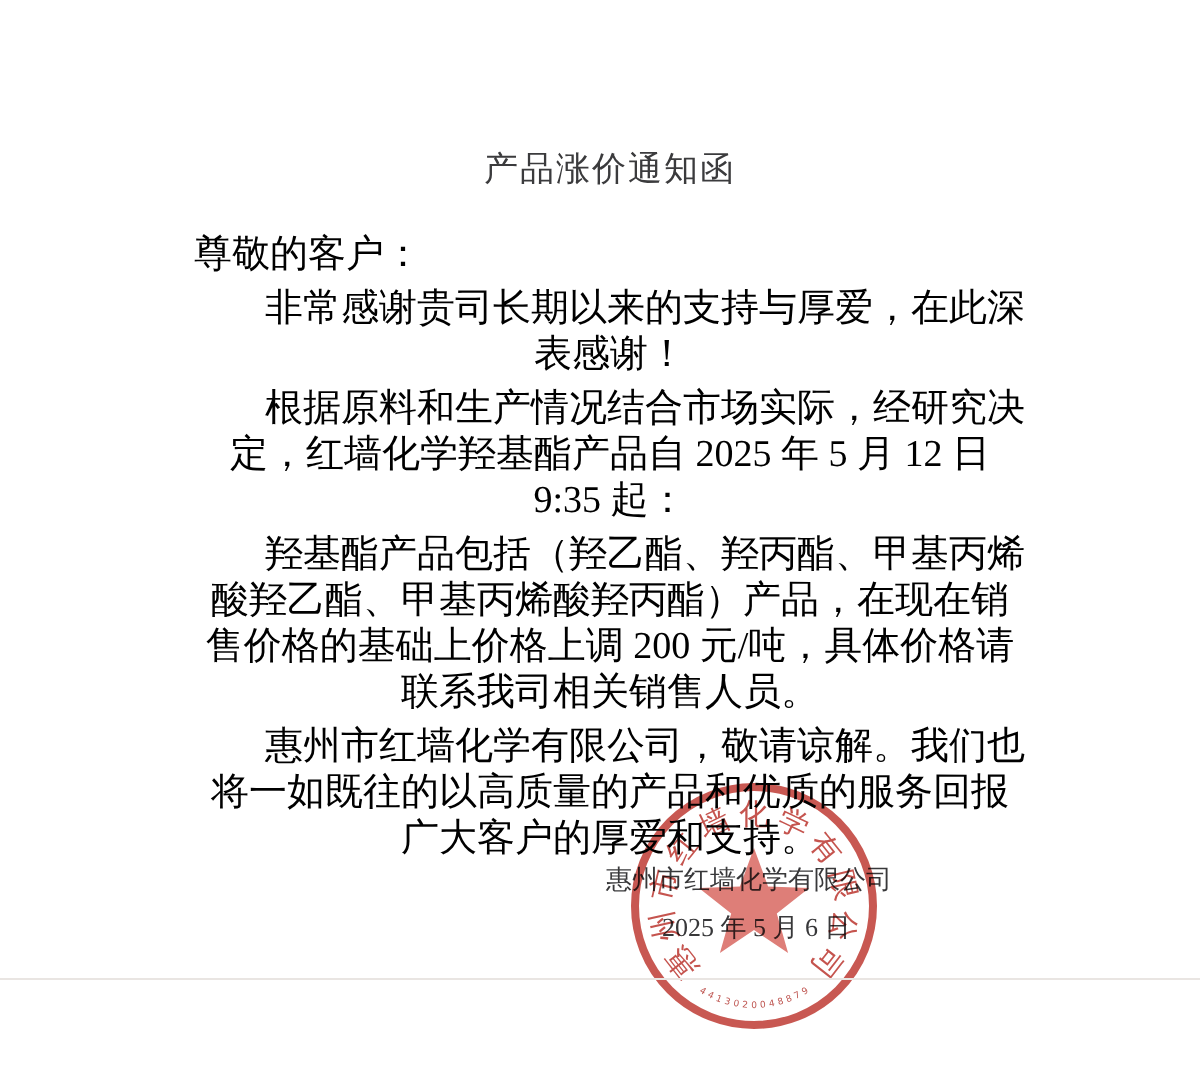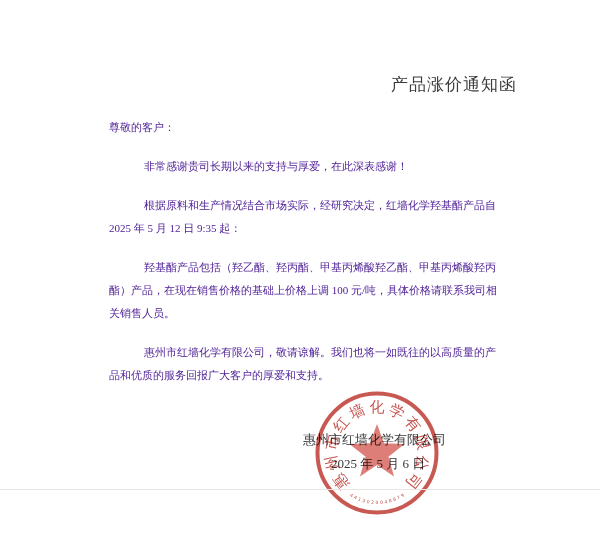--- a/index.html
+++ b/index.html
@@ -18,34 +18,35 @@
   }
   .letter {
     position: absolute;
     left: 93px;
     top: 74px;
     width: 424px;
   }
   .title {
     font-size: 17px;
     line-height: 21px;
-    text-align: right;
+    text-align: center;
     letter-spacing: 1px;
     font-weight: 400;
     margin: 0 0 21px 0;
     color: #3b3b3d;
   }
   .letter-body p {
-    margin: 16px;
-    font-size: 11px;
+    margin: 4px;
+    font-size: 19px;
     line-height: 23px;
-    color: #4c1d95;
+    color: #000000;
   }
   .letter-body p.para {
     text-indent: 35px;
+    text-align: center;
   }
   .sig-company {
     position: absolute;
     left: 303px;
     top: 432px;
     font-size: 13px;
     line-height: 15px;
     color: #38383a;
     white-space: nowrap;
   }
@@ -90,21 +91,21 @@
 
 <div class="page">
 
   <div class="letter">
     <div class="title">产品涨价通知函</div>
 
     <div class="letter-body">
       <p class="greeting">尊敬的客户：</p>
       <p class="para">非常感谢贵司长期以来的支持与厚爱，在此深表感谢！</p>
       <p class="para">根据原料和生产情况结合市场实际，经研究决定，红墙化学羟基酯产品自 2025 年 5 月 12 日 9:35 起：</p>
-      <p class="para">羟基酯产品包括（羟乙酯、羟丙酯、甲基丙烯酸羟乙酯、甲基丙烯酸羟丙酯）产品，在现在销售价格的基础上价格上调 100 元/吨，具体价格请联系我司相关销售人员。</p>
+      <p class="para">羟基酯产品包括（羟乙酯、羟丙酯、甲基丙烯酸羟乙酯、甲基丙烯酸羟丙酯）产品，在现在销售价格的基础上价格上调 200 元/吨，具体价格请联系我司相关销售人员。</p>
       <p class="para">惠州市红墙化学有限公司，敬请谅解。我们也将一如既往的以高质量的产品和优质的服务回报广大客户的厚爱和支持。</p>
     </div>
   </div>
 
   <div class="sig-company">惠州市红墙化学有限公司</div>
 
   <div class="sig-date">2025 年 5 月 6 日</div>
 
   <svg class="seal" viewBox="-70 -70 140 140">
     <circle cx="0" cy="0" r="59.5" fill="none" stroke-width="4" stroke="#c44a43"></circle>

